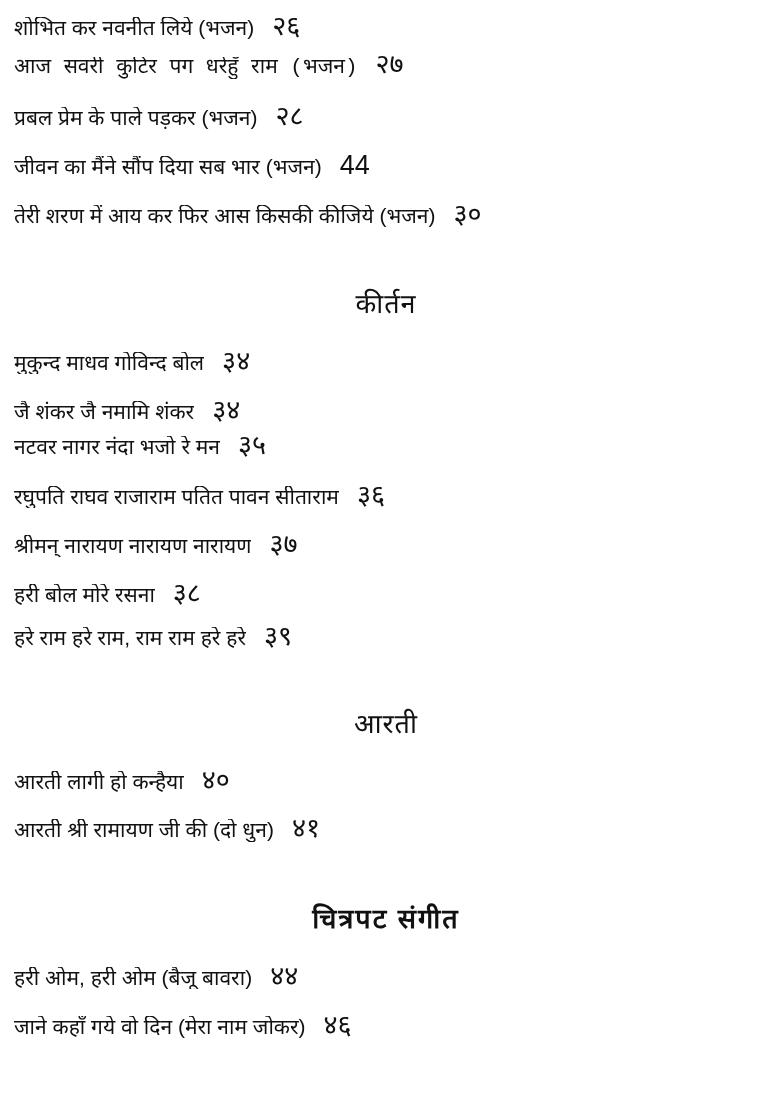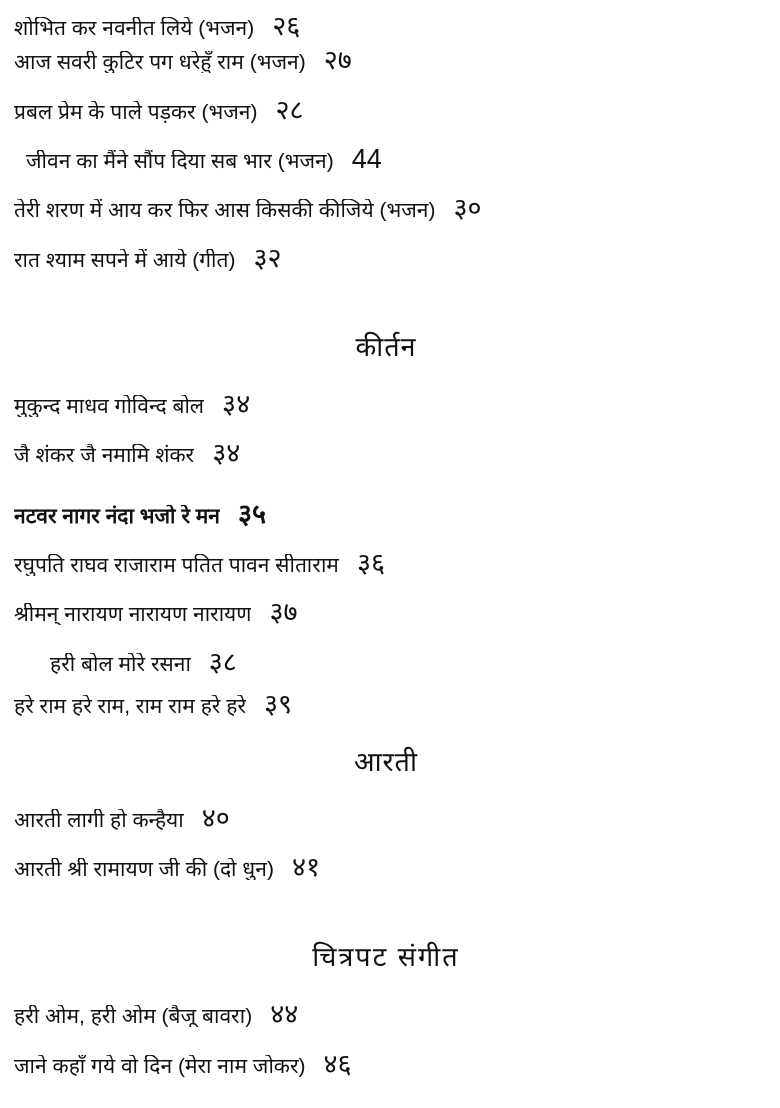--- a/index.html
+++ b/index.html
@@ -57,87 +57,83 @@
 </head>
 <body>
 
 <div class="page">
 
   <ul class="toc-list">
     <li class="toc-entry" style="margin-top:12px;">
       <span class="toc-title">शोभित कर नवनीत लिये (भजन)</span>
       <span class="toc-page">२६</span>
     </li>
-    <li class="toc-entry" style="margin-top:6px;">
+    <li class="toc-entry" style="margin-top:12px;font-family:Liberation Mono, monospace;">
       <span class="toc-title">आज सवरी कुटिर पग धरेहुँ राम (भजन)</span>
       <span class="toc-page">२७</span>
     </li>
     <li class="toc-entry" style="margin-top:21px;">
       <span class="toc-title">प्रबल प्रेम के पाले पड़कर (भजन)</span>
       <span class="toc-page">२८</span>
     </li>
-    <li class="toc-entry" style="margin-top:21px;margin-left:12px;">
+    <li class="toc-entry" style="margin-top:21px;">
       <span class="toc-title">जीवन का मैंने सौंप दिया सब भार (भजन)</span>
       <span class="toc-page">44</span>
     </li>
     <li class="toc-entry" style="margin-top:21px;">
       <span class="toc-title">तेरी शरण में आय कर फिर आस किसकी कीजिये (भजन)</span>
       <span class="toc-page">३०</span>
-    </li>
-    <li class="toc-entry" style="margin-top:21px;">
-      <span class="toc-title">रात श्याम सपने में आये (गीत)</span>
-      <span class="toc-page">३२</span>
     </li>
   </ul>
 
   <h2 class="section-heading" style="margin-top:55px;">कीर्तन</h2>
   <ul class="toc-list" style="margin-top:26px;">
     <li class="toc-entry">
       <span class="toc-title">मुकुन्द माधव गोविन्द बोल</span>
       <span class="toc-page">३४</span>
     </li>
     <li class="toc-entry" style="margin-top:21px;">
       <span class="toc-title">जै शंकर जै नमामि शंकर</span>
       <span class="toc-page">३४</span>
     </li>
-    <li class="toc-entry" style="margin-top:32px;font-weight:bold;">
+    <li class="toc-entry" style="margin-top:7px;">
       <span class="toc-title">नटवर नागर नंदा भजो रे मन</span>
       <span class="toc-page">३५</span>
     </li>
     <li class="toc-entry" style="margin-top:21px;">
       <span class="toc-title">रघुपति राघव राजाराम पतित पावन सीताराम</span>
       <span class="toc-page">३६</span>
     </li>
     <li class="toc-entry" style="margin-top:21px;">
       <span class="toc-title">श्रीमन् नारायण नारायण नारायण</span>
       <span class="toc-page">३७</span>
     </li>
-    <li class="toc-entry" style="margin-top:21px;margin-left:36px;">
+    <li class="toc-entry" style="margin-top:21px;">
       <span class="toc-title">हरी बोल मोरे रसना</span>
       <span class="toc-page">३८</span>
     </li>
     <li class="toc-entry" style="margin-top:14px;">
       <span class="toc-title">हरे राम हरे राम, राम राम हरे हरे</span>
       <span class="toc-page">३९</span>
     </li>
   </ul>
 
-  <h2 class="section-heading" style="margin-top:24px;">आरती</h2>
+  <h2 class="section-heading" style="margin-top:54px;">आरती</h2>
   <ul class="toc-list" style="margin-top:25px;">
     <li class="toc-entry">
       <span class="toc-title">आरती लागी हो कन्हैया</span>
       <span class="toc-page">४०</span>
     </li>
     <li class="toc-entry" style="margin-top:20px;">
       <span class="toc-title">आरती श्री रामायण जी की (दो धुन)</span>
       <span class="toc-page">४१</span>
     </li>
   </ul>
 
-  <h2 class="section-heading wide" style="margin-top:56px;">चित्रपट  संगीत</h2>
+  <h2 class="section-heading wide" style="margin-top:56px;font-weight:bold;">चित्रपट  संगीत</h2>
   <ul class="toc-list" style="margin-top:26px;">
     <li class="toc-entry">
       <span class="toc-title">हरी ओम, हरी ओम (बैजू बावरा)</span>
       <span class="toc-page">४४</span>
     </li>
     <li class="toc-entry" style="margin-top:21px;">
       <span class="toc-title">जाने कहाँ गये वो दिन (मेरा नाम जोकर)</span>
       <span class="toc-page">४६</span>
     </li>
   </ul>

